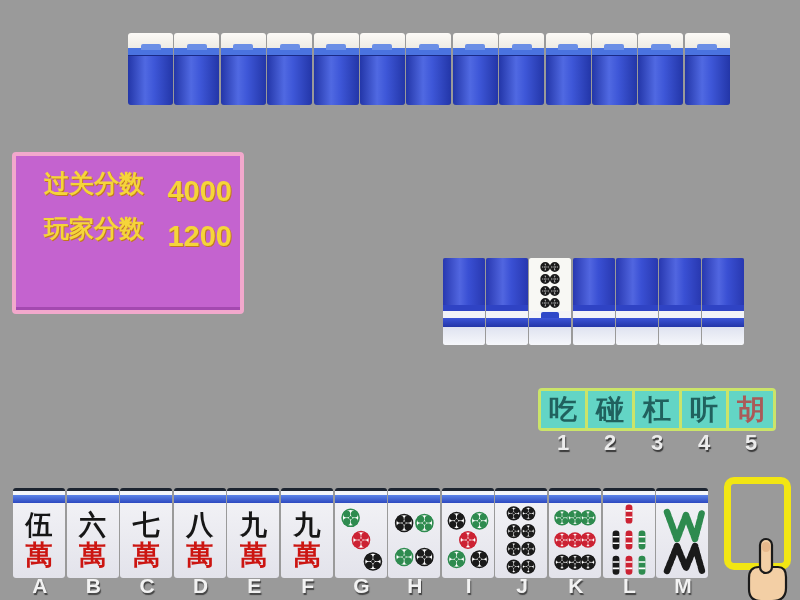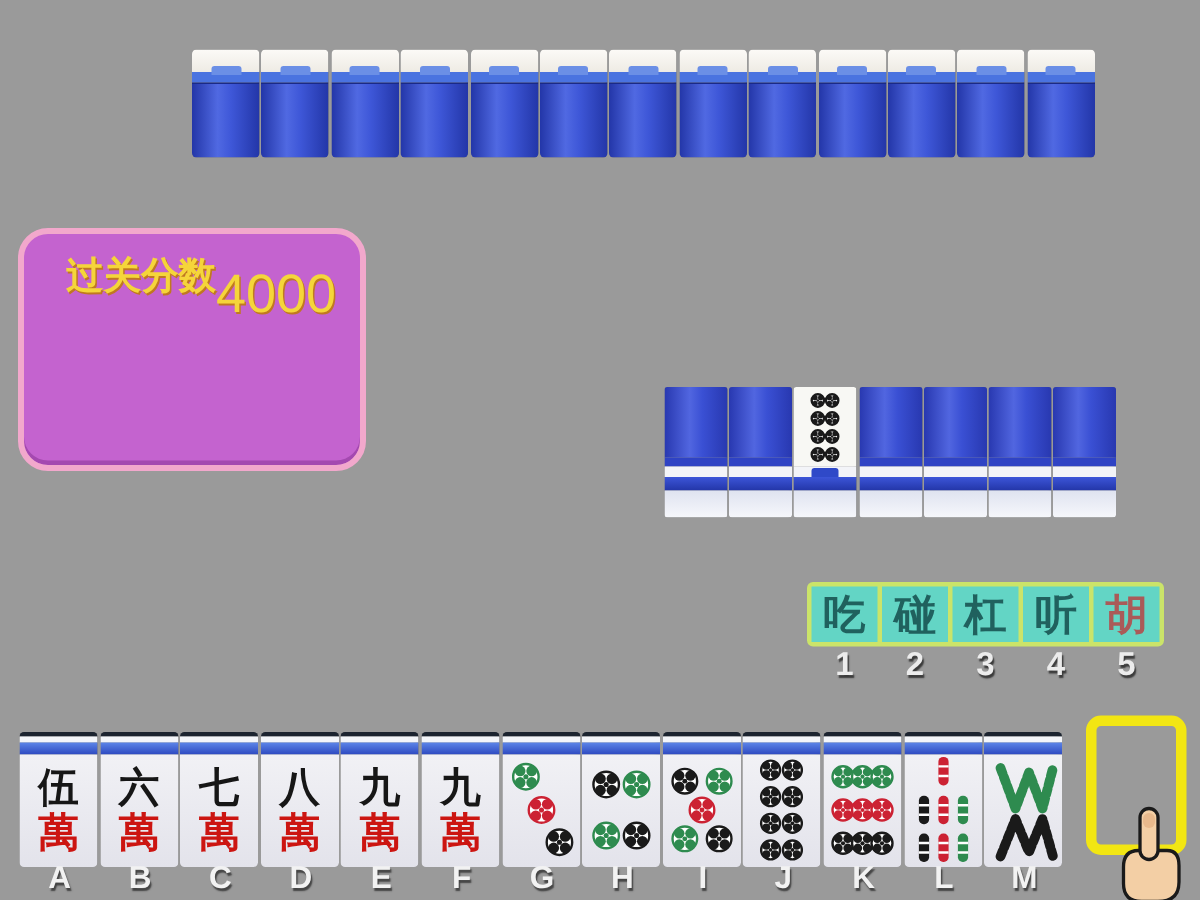--- a/index.html
+++ b/index.html
@@ -13,26 +13,26 @@
   .wt{width:45px;height:72px;border-radius:3px;overflow:hidden;display:flex;flex-direction:column;
       box-shadow:inset -1px 0 2px rgba(0,0,0,.3);}
   .wt .cap{height:15px;background:linear-gradient(#fcfaf7,#eeebe4);position:relative;}
   .wt .cap::after{content:"";position:absolute;left:50%;transform:translateX(-50%);bottom:-2px;
       width:20px;height:6px;background:#6b8fe6;border-radius:2px 2px 0 0;}
   .wt .band{height:7px;background:#4a73e0;}
   .wt .body{flex:1;border-top:1px solid #1a2a86;
       background:linear-gradient(90deg,#2336a8,#5069e2 38%,#3e57d8 58%,#2336a8);}
   
   #score-panel{position:absolute;left:12px;top:152px;width:224px;height:146px;
-      background:#c463cf;border:4px solid #f2a8cc;border-radius:20px;
+      background:#c463cf;border:4px solid #f2a8cc;border-radius:4px;
       box-shadow:inset 0 -3px 0 #a449b0;padding:8px 0 0 0;}
   .srow{display:flex;align-items:flex-start;height:45px;}
   .srow .slabel{width:128px;text-align:right;font-weight:bold;font-size:25px;color:#f5d53a;
       text-shadow:1px 1px 0 #c07820;padding-top:3px;}
-  .srow .svalue{width:88px;font-weight:normal;font-size:36px;color:#f5d53a;
+  .srow .svalue{width:88px;text-align:right;font-weight:bold;font-size:29px;color:#f5d53a;
       text-shadow:1px 1px 0 #c07820;padding-top:11px;}
   
   #middle-wall{position:absolute;left:443px;top:258px;display:flex;gap:1.2px;}
   .mt{width:42px;height:87px;border-radius:2px;overflow:hidden;display:flex;flex-direction:column;
       box-shadow:inset -1px 0 2px rgba(0,0,0,.35);}
   .mt .blue{height:47px;background:linear-gradient(90deg,#2838b0,#5166e0 40%,#3a50d4 60%,#2838b0);}
   .mt .dk{height:6px;background:#2f43c4;}
   .mt .w1{height:7px;background:#f3f4f8;}
   .mt .b2{height:9px;background:linear-gradient(#3c55d8,#2336a8);}
   .mt .w2{flex:1;background:linear-gradient(#dfe3f0,#f6f7fb);}
@@ -146,20 +146,22 @@
         <div class="body"></div>
       </div>
     </div>
 
   <div id="score-panel">
     <div class="srow">
       <span class="slabel">过关分数</span>
       <span class="svalue">4000</span>
     </div>
     <div class="srow">
+      <span class="slabel">玩家分数</span>
+      <span class="svalue">1200</span>
     </div>
   </div>
 
   <div id="middle-wall">
       <div class="mt">
         <div class="blue"></div>
         <div class="dk"></div>
         <div class="w1"></div>
         <div class="b2"></div>
         <div class="w2"></div>

